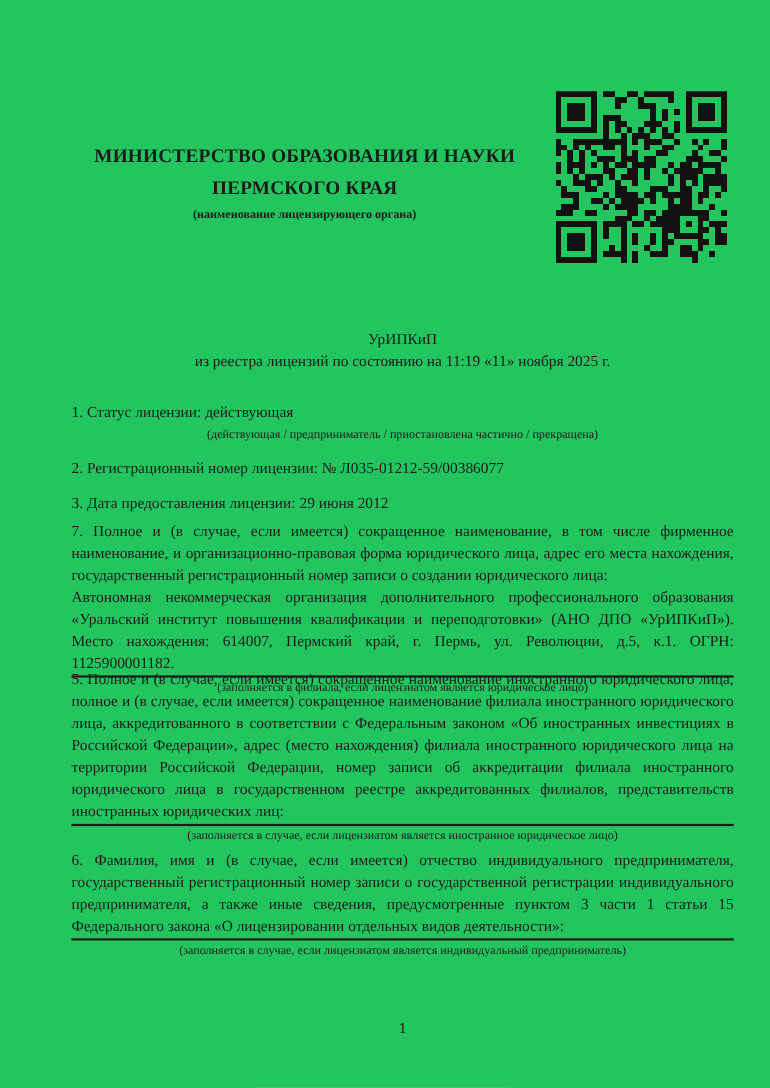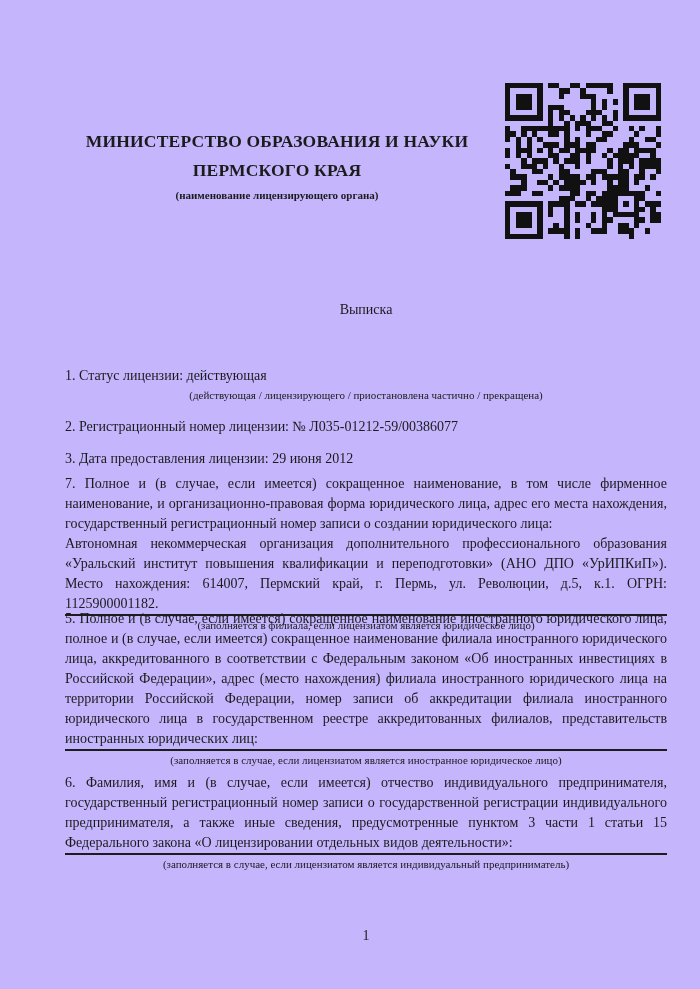--- a/index.html
+++ b/index.html
@@ -4,21 +4,21 @@
 <style>
   html, body {
     margin: 0;
     padding: 0;
     background: #ffffff;
   }
   .page {
     position: relative;
     width: 700px;
     height: 989px;
-    background: #c4b5fd;
+    background: #22c55e;
     color: #1b1b1b;
     font-family: "Liberation Serif", "DejaVu Serif", serif;
     overflow: hidden;
   }
   .abs { position: absolute; }
 
   
   .header-text {
     left: 65px;
     top: 127px;
@@ -522,26 +522,27 @@
           <rect x="26.90" y="150.62" width="5.38" height="5.38"></rect>
           <rect x="32.28" y="150.62" width="5.38" height="5.38"></rect>
           <rect x="59.17" y="150.62" width="5.38" height="5.38"></rect>
           <rect x="69.93" y="150.62" width="5.38" height="5.38"></rect>
           <rect x="123.72" y="150.62" width="5.38" height="5.38"></rect>
         </g>
       </svg>
     </div>
 
   <div class="abs doc-title">
-    <div>Выписка</div>
+    <div>УрИПКиП</div>
+    <div>из реестра лицензий по состоянию на 11:19 «11» ноября 2025 г.</div>
   </div>
 
   <div class="abs item item-1">
     <p>1. Статус лицензии: действующая</p>
-    <div class="small-note">(действующая / лицензирующего / приостановлена частично / прекращена)</div>
+    <div class="small-note">(действующая / предприниматель / приостановлена частично / прекращена)</div>
   </div>
 
   <div class="abs item item-2">
     <p>2. Регистрационный номер лицензии: № Л035-01212-59/00386077</p>
   </div>
 
   <div class="abs item item-3">
     <p>3. Дата предоставления лицензии: 29 июня 2012</p>
   </div>
 

